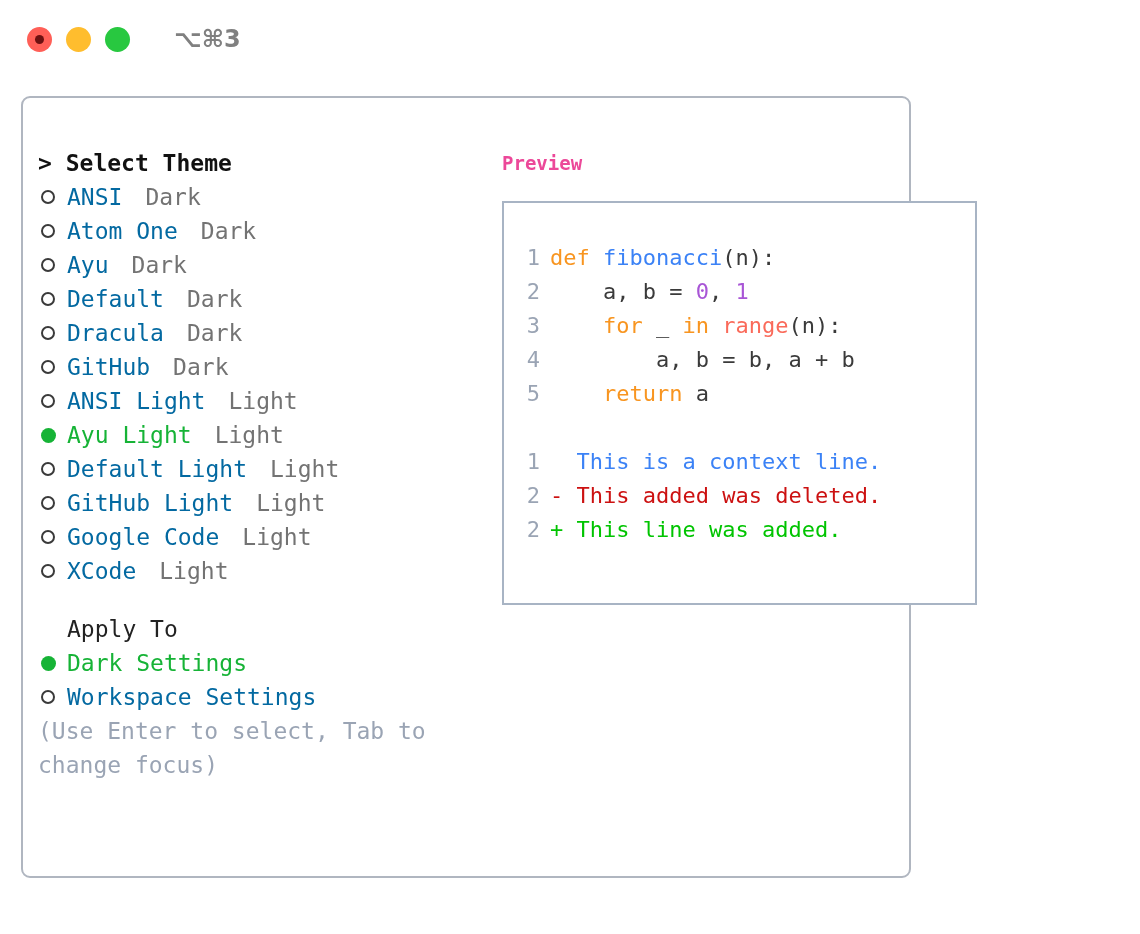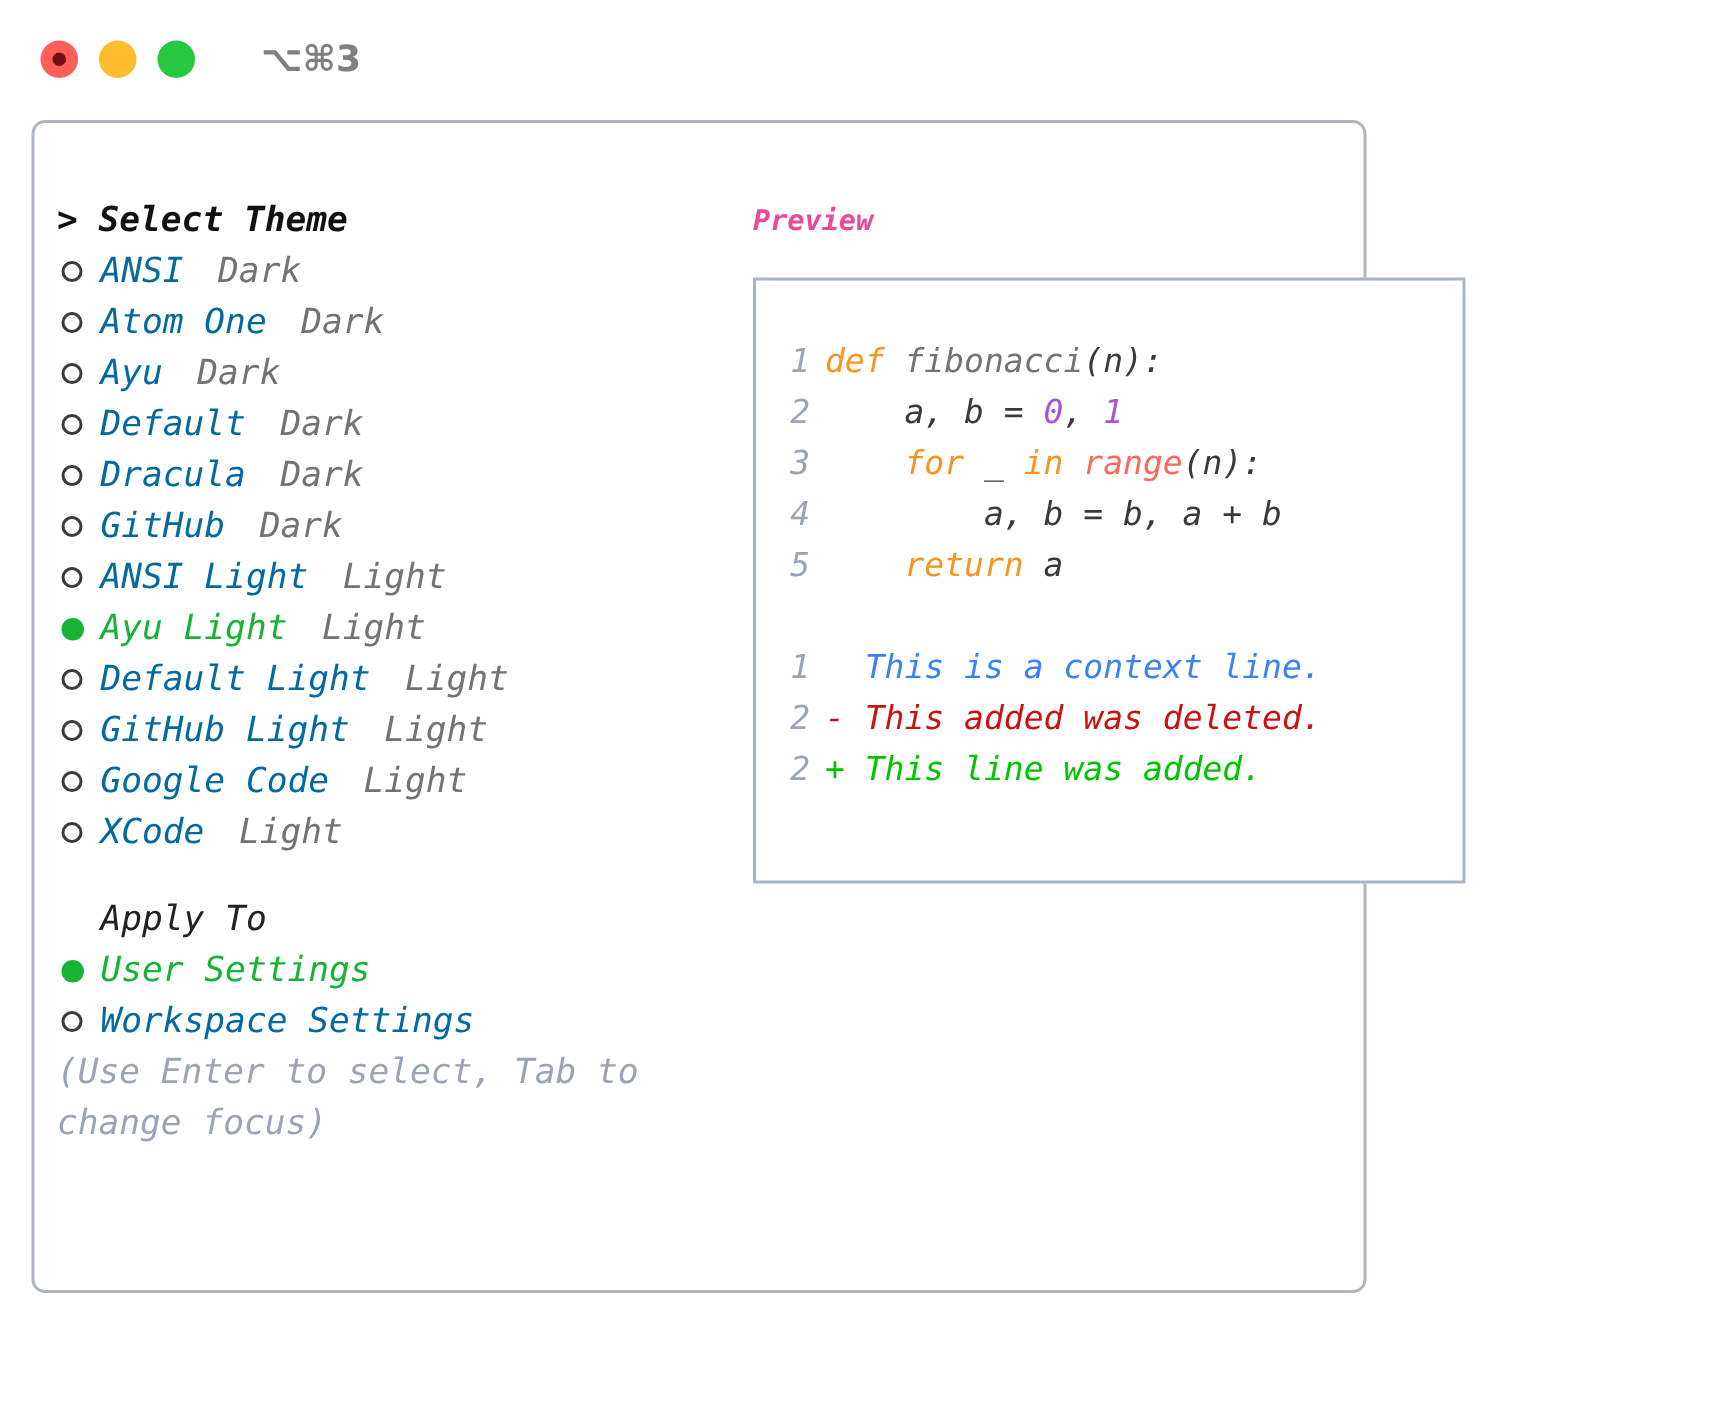--- a/index.html
+++ b/index.html
@@ -62,28 +62,27 @@
     font-weight: bold;
     color: #808080;
     letter-spacing: 0px;
     font-family: "DejaVu Sans", sans-serif;
   }
 
   
   .dialog {
     position: absolute;
     left: 21px;
-    top: 80px;
+    top: 96px;
     width: 890px;
     height: 782px;
     border: 2px solid #b0b6c0;
     border-radius: 9px;
     box-sizing: border-box;
     background: #ffffff;
-    font-style: italic;
   }
 
   .dialog-body {
     position: relative;
     width: 100%;
     height: 100%;
   }
 
   
   .left-pane {
@@ -187,21 +186,21 @@
   }
   .lineno {
     color: #9aa4b4;
     display: inline-block;
     width: 22px;
     text-align: right;
     margin-right: 10px;
   }
 
   .tok-kw   { color: #f89520; }
-  .tok-fn   { color: #737373; }
+  .tok-fn   { color: #3b82f6; }
   .tok-num  { color: #a855d6; }
   .tok-call { color: #fa6a5a; }
   .tok-txt  { color: #3a3a3a; }
 
   .blank-line { height: 34px; }
 
   .diff-ctx { color: #3b82f6; }
   .diff-del { color: #cc1111; }
   .diff-add { color: #00c400; }
 </style>
@@ -241,21 +240,21 @@
             <div class="opt-row"><span class="bullet"><span class="ring"></span></span><span class="opt-label">GitHub Light</span><span class="opt-badge">Light</span></div>
             <div class="opt-row"><span class="bullet"><span class="ring"></span></span><span class="opt-label">Google Code</span><span class="opt-badge">Light</span></div>
             <div class="opt-row"><span class="bullet"><span class="ring"></span></span><span class="opt-label">XCode</span><span class="opt-badge">Light</span></div>
           </div>
 
         <div class="spacer-block"></div>
 
         <div class="section-title sub">Apply To</div>
 
         <div id="apply-options">
-            <div class="opt-row selected"><span class="bullet"><span class="dot"></span></span><span class="opt-label">User Settings</span></div>
+            <div class="opt-row selected"><span class="bullet"><span class="dot"></span></span><span class="opt-label">Dark Settings</span></div>
             <div class="opt-row"><span class="bullet"><span class="ring"></span></span><span class="opt-label">Workspace Settings</span></div>
           </div>
 
         <div class="hint">(Use Enter to select, Tab to change focus)</div>
       </div>
 
       <div class="right-pane">
         <div class="preview-title">Preview</div>
 
         <div class="preview-box">

